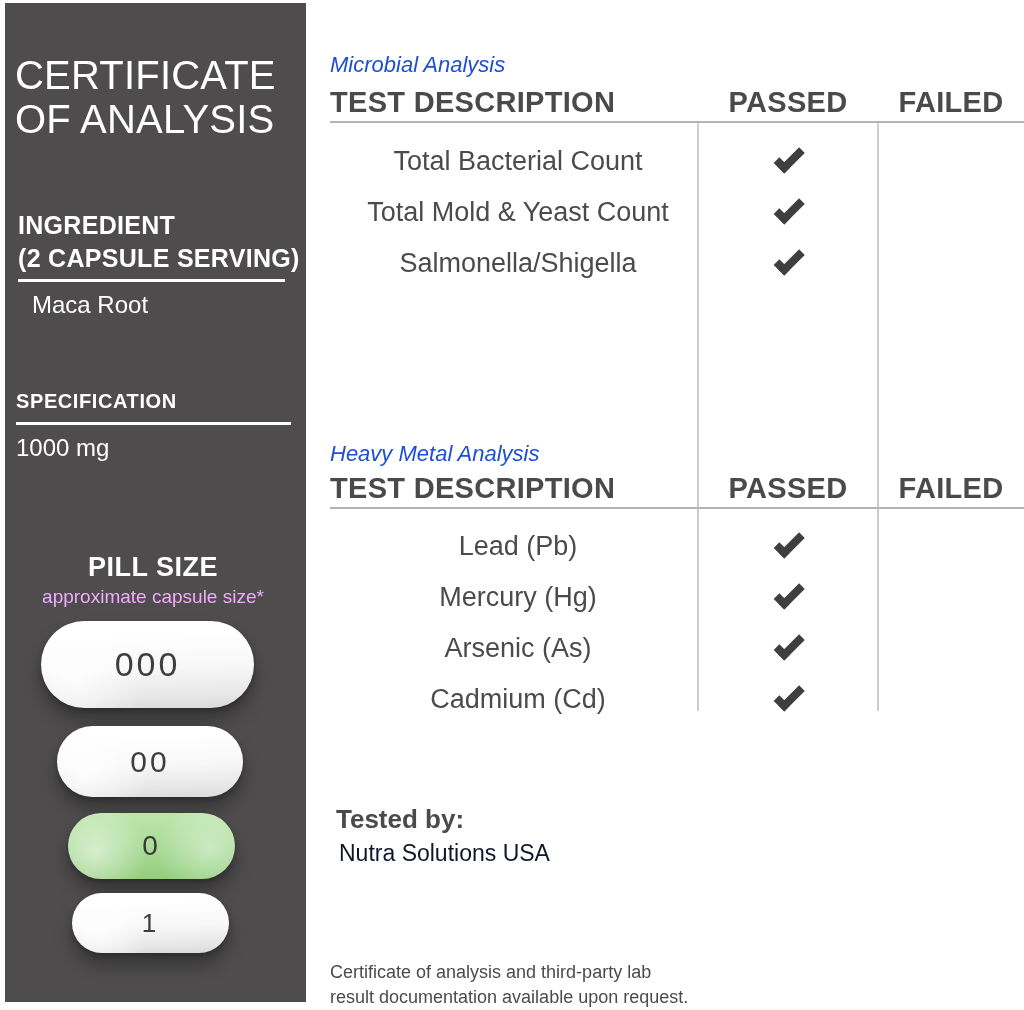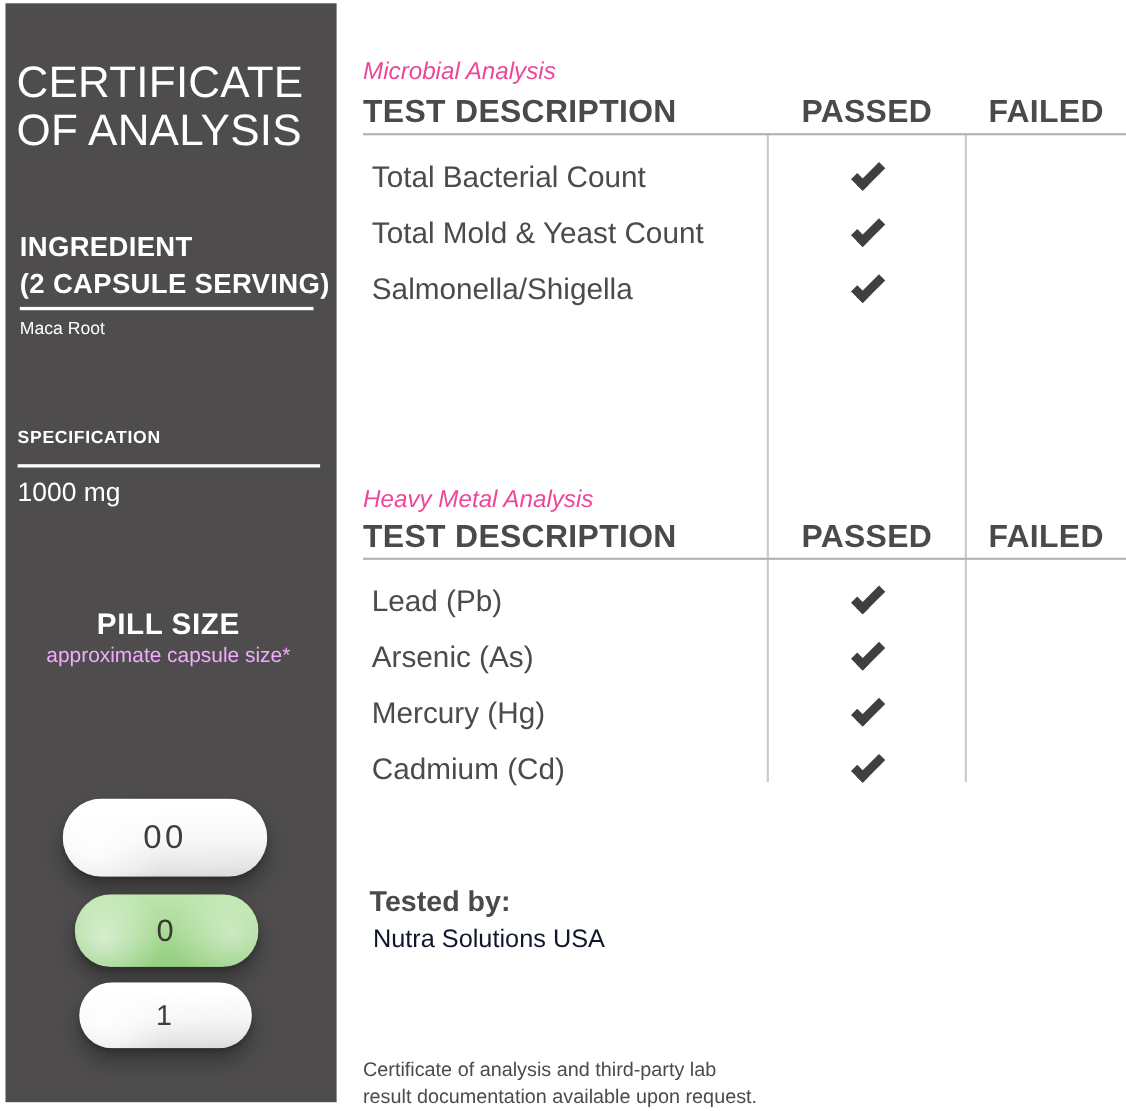--- a/index.html
+++ b/index.html
@@ -9,22 +9,22 @@
 
   
   .panel { position:absolute; left:5px; top:3px; width:301px; height:999px;
            background:#4e4c4c; color:#ffffff; }
   .panel-title { position:absolute; left:10px; top:50px; width:291px;
                  font-size:40px; line-height:44px; font-weight:400; letter-spacing:0.2px; }
   .ing-heading { position:absolute; left:13px; top:206px; font-size:25px; line-height:33px;
                  font-weight:700; letter-spacing:0.3px; }
   .rule { position:absolute; height:3px; background:#ffffff; }
   .rule-ing  { left:13px; top:276px; width:267px; }
-  .ing-value { position:absolute; left:13px; top:288px; font-size:16px; font-weight:400; }
-  .spec-heading { position:absolute; left:11px; top:387px; font-size:16px; font-weight:700;
+  .ing-value { position:absolute; left:27px; top:288px; font-size:24px; font-weight:400; }
+  .spec-heading { position:absolute; left:11px; top:387px; font-size:20px; font-weight:700;
                   letter-spacing:0.6px; }
   .rule-spec { left:11px; top:419px; width:275px; }
   .spec-value { position:absolute; left:11px; top:431px; font-size:24px; font-weight:400; }
   .pillsize-heading { position:absolute; left:0; top:549px; width:296px; text-align:center;
                       font-size:27px; font-weight:700; letter-spacing:0.5px; }
   .pillsize-sub { position:absolute; left:0; top:583px; width:296px; text-align:center;
                   font-size:19px; font-weight:400; color:#f0abfc; }
 
   .pill { position:absolute; border-radius:200px; display:flex; align-items:center;
           justify-content:center; color:#3e3e3e;
@@ -42,37 +42,37 @@
                 linear-gradient(180deg, #bde6ac 0%, #a8da96 55%, #92cf7e 100%);
               color:#383838; }
   .pill-1   { left:67px; top:890px; width:157px; height:60px; font-size:26px; }
 
   
   .results { position:absolute; left:0; top:0; width:1024px; height:1010px; color:#4b4b4b; }
   .vdiv { position:absolute; top:122px; width:2px; height:589px; background:#cccccc; }
   .vdiv-1 { left:697px; } .vdiv-2 { left:877px; }
 
   .tbl-title { position:absolute; left:330px; font-style:italic; font-size:22px;
-               font-weight:400; color:#ec4899; }
+               font-weight:400; color:#1d4ed8; }
   .tbl-title-m { top:52px; } .tbl-title-h { top:441px; }
 
   .tbl-header { position:absolute; left:330px; width:694px; display:grid;
                 grid-template-columns:368px 180px 146px; align-items:end;
                 font-size:29px; font-weight:700; letter-spacing:0.3px; color:#4a4a4a; }
   .tbl-header-m { top:86px; } .tbl-header-h { top:472px; }
   .tbl-header .c2, .tbl-header .c3 { text-align:center; }
 
   .hline { position:absolute; left:330px; width:694px; height:2px; background:#b4b4b4; }
   .hline-m { top:121px; } .hline-h { top:507px; }
 
   .tbl-rows { position:absolute; left:330px; width:694px; }
   .tbl-rows-m { top:136px; } .tbl-rows-h { top:521px; }
   .row { display:grid; grid-template-columns:368px 180px 146px; height:51px;
          align-items:center; font-size:27px; font-weight:400; color:#4b4b4b; }
-  .row .test { padding-left:8px; }
+  .row .test { padding-left:8px;text-align:center; }
   .row .mark { display:flex; justify-content:center; align-items:center; }
   .check { display:inline-block; width:15px; height:29px;
            border-right:8px solid #3f3f3f; border-bottom:8px solid #3f3f3f;
            transform:rotate(45deg) translate(-2px,-3px); }
 
   .tested-label { position:absolute; left:336px; top:804px; font-size:26px; font-weight:700;
                   color:#4a4a4a; }
   .tested-value { position:absolute; left:339px; top:840px; font-size:23px; font-weight:400;
                   color:#0f172a; }
   .footnote { position:absolute; left:330px; top:960px; font-size:18px; line-height:25px;
@@ -96,20 +96,23 @@
     <div class="rule rule-ing"></div>
     <div class="ing-value">Maca Root</div>
 
     <div class="spec-heading">SPECIFICATION</div>
     <div class="rule rule-spec"></div>
     <div class="spec-value">1000 mg</div>
 
     <div class="pillsize-heading">PILL SIZE</div>
     <div class="pillsize-sub">approximate capsule size*</div>
 
+    <div class="pill pill-000">
+      <span>000</span>
+    </div>
     <div class="pill pill-00">
       <span>00</span>
     </div>
     <div class="pill pill-0">
       <span>0</span>
     </div>
     <div class="pill pill-1">
       <span>1</span>
     </div>
   </aside>
@@ -160,28 +163,28 @@
 
     <div class="tbl-rows tbl-rows-h">
       <div class="row">
         <div class="test">Lead (Pb)</div>
         <div class="mark">
             <span class="check"></span>
           </div>
         <div class="mark"></div>
       </div>
       <div class="row">
+        <div class="test">Mercury (Hg)</div>
+        <div class="mark">
+            <span class="check"></span>
+          </div>
+        <div class="mark"></div>
+      </div>
+      <div class="row">
         <div class="test">Arsenic (As)</div>
-        <div class="mark">
-            <span class="check"></span>
-          </div>
-        <div class="mark"></div>
-      </div>
-      <div class="row">
-        <div class="test">Mercury (Hg)</div>
         <div class="mark">
             <span class="check"></span>
           </div>
         <div class="mark"></div>
       </div>
       <div class="row">
         <div class="test">Cadmium (Cd)</div>
         <div class="mark">
             <span class="check"></span>
           </div>

